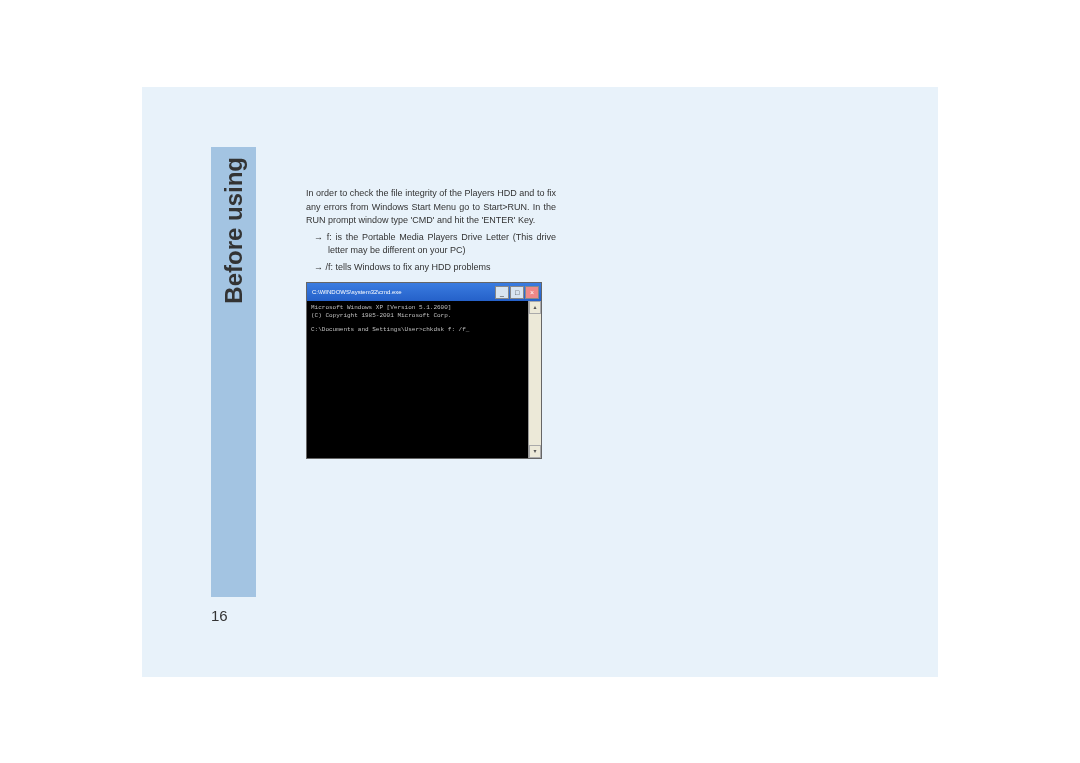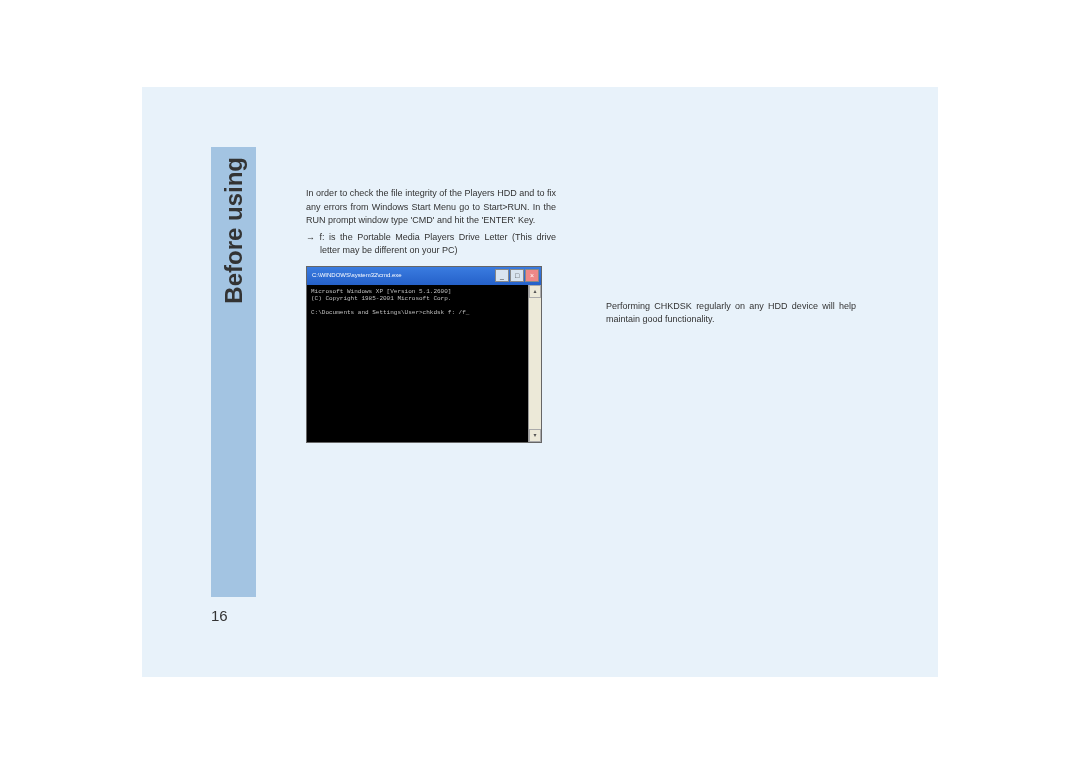--- a/index.html
+++ b/index.html
@@ -44,35 +44,35 @@
       font-size: 15px;
       color: #333;
     }
     .content {
       position: absolute;
       left: 164px;
       top: 100px;
       width: 580px;
       display: flex;
       gap: 50px;
-      align-items: center;
     }
     .column {
       width: 250px;
       font-size: 9px;
       line-height: 1.5;
       color: #333;
     }
     .column p {
       margin-bottom: 3px;
       text-align: justify;
     }
     .indent {
       padding-left: 14px;
       text-indent: -14px;
+      margin-left: 8px;
     }
     .cmd-window {
       margin-top: 8px;
       width: 236px;
       height: 177px;
       border: 1px solid #666;
       background: #000;
       display: flex;
       flex-direction: column;
     }
@@ -146,20 +146,21 @@
 <div class="page">
   <div class="sidebar">
     <div class="sidebar-title">Before using</div>
   </div>
   <div class="page-number">16</div>
 
   <div class="content">
     <div class="column">
       <p>In order to check the file integrity of the Players HDD and to fix any errors from Windows Start Menu go to Start&gt;RUN. In the RUN prompt window type 'CMD' and hit the 'ENTER' Key.</p>
       <p class="indent">→ f: is the Portable Media Players Drive Letter (This drive letter may be different on your PC)</p>
+      <p class="indent">→ /f: tells Windows to fix any HDD problems</p>
 
       <div class="cmd-window">
         <div class="titlebar">
           <span class="titlebar-text">C:\WINDOWS\system32\cmd.exe</span>
           <div class="titlebar-buttons">
             <div class="titlebar-btn">_</div>
             <div class="titlebar-btn">□</div>
             <div class="titlebar-btn close-btn">×</div>
           </div>
         </div>
@@ -173,16 +174,15 @@
           <div class="scroll">
             <div class="scroll-btn">▴</div>
             <div class="scroll-track"></div>
             <div class="scroll-btn">▾</div>
           </div>
         </div>
       </div>
     </div>
 
     <div class="column">
-      <p>Performing CHKDSK regularly on any HDD device will help maintain good functionality.</p>
     </div>
   </div>
 </div>
 
 </body></html>

